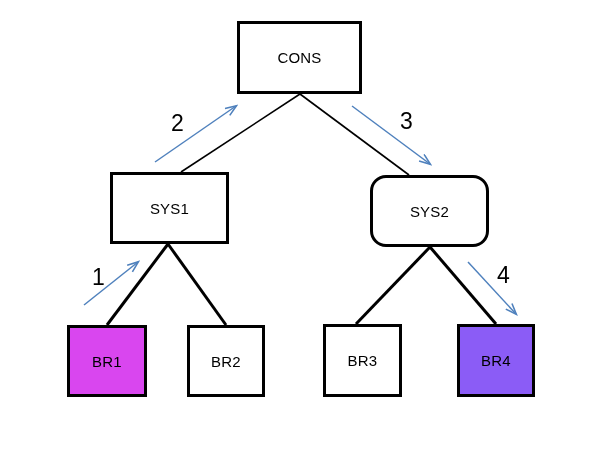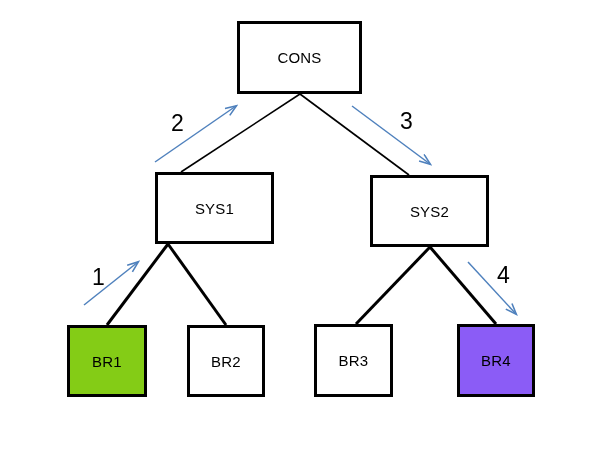--- a/index.html
+++ b/index.html
@@ -74,33 +74,33 @@
         <line x1="155" y1="162" x2="236" y2="106" stroke="#4F81BD" stroke-width="1.5" marker-end="url(#blue-arrowhead)"></line>
         <line x1="352" y1="106" x2="430" y2="164" stroke="#4F81BD" stroke-width="1.5" marker-end="url(#blue-arrowhead)"></line>
         <line x1="468" y1="262" x2="516" y2="314" stroke="#4F81BD" stroke-width="1.5" marker-end="url(#blue-arrowhead)"></line>
       </g>
   </svg>
 
   <div id="nodes-layer">
       <div class="node-box" style="left: 237px; top: 21px; width: 125px; height: 73px; border-color: rgb(0, 0, 0); background: rgb(255, 255, 255);">
         <span class="node-label" style="color: rgb(0, 0, 0);">CONS</span>
       </div>
-      <div class="node-box" style="left: 110px; top: 172px; width: 119px; height: 72px; border-color: rgb(0, 0, 0); background: rgb(255, 255, 255); margin-left: 45px;">
+      <div class="node-box" style="left: 110px; top: 172px; width: 119px; height: 72px; border-color: rgb(0, 0, 0); background: rgb(255, 255, 255);">
         <span class="node-label" style="color: rgb(0, 0, 0);">SYS1</span>
       </div>
-      <div class="node-box" style="left: 370px; top: 175px; width: 119px; height: 72px; border-color: rgb(0, 0, 0); background: rgb(255, 255, 255);">
+      <div class="node-box" style="left: 370px; top: 175px; width: 119px; height: 72px; border-color: rgb(0, 0, 0); background: rgb(255, 255, 255); border-radius: 16px;">
         <span class="node-label" style="color: rgb(0, 0, 0);">SYS2</span>
       </div>
-      <div class="node-box" style="left: 67px; top: 325px; width: 80px; height: 72px; border-color: rgb(0, 0, 0); background: #84cc16;">
+      <div class="node-box" style="left: 67px; top: 325px; width: 80px; height: 72px; border-color: rgb(0, 0, 0); background: #d946ef;">
         <span class="node-label" style="color: rgb(0, 0, 0);">BR1</span>
       </div>
       <div class="node-box" style="left: 187px; top: 325px; width: 78px; height: 72px; border-color: rgb(0, 0, 0); background: rgb(255, 255, 255);">
         <span class="node-label" style="color: rgb(0, 0, 0);">BR2</span>
       </div>
-      <div class="node-box" style="left: 314px; top: 324px; width: 79px; height: 73px; border-color: rgb(0, 0, 0); background: rgb(255, 255, 255);">
+      <div class="node-box" style="left: 323px; top: 324px; width: 79px; height: 73px; border-color: rgb(0, 0, 0); background: rgb(255, 255, 255);">
         <span class="node-label" style="color: rgb(0, 0, 0);">BR3</span>
       </div>
       <div class="node-box" style="left: 457px; top: 324px; width: 78px; height: 73px; border-color: rgb(0, 0, 0); background: #8b5cf6;">
         <span class="node-label" style="color: rgb(0, 0, 0);">BR4</span>
       </div>
     </div>
   <div id="numbers-layer">
       <div class="edge-number" style="left: 92px; top: 266px;">1</div>
       <div class="edge-number" style="left: 171px; top: 112px;">2</div>
       <div class="edge-number" style="left: 400px; top: 110px;">3</div>

